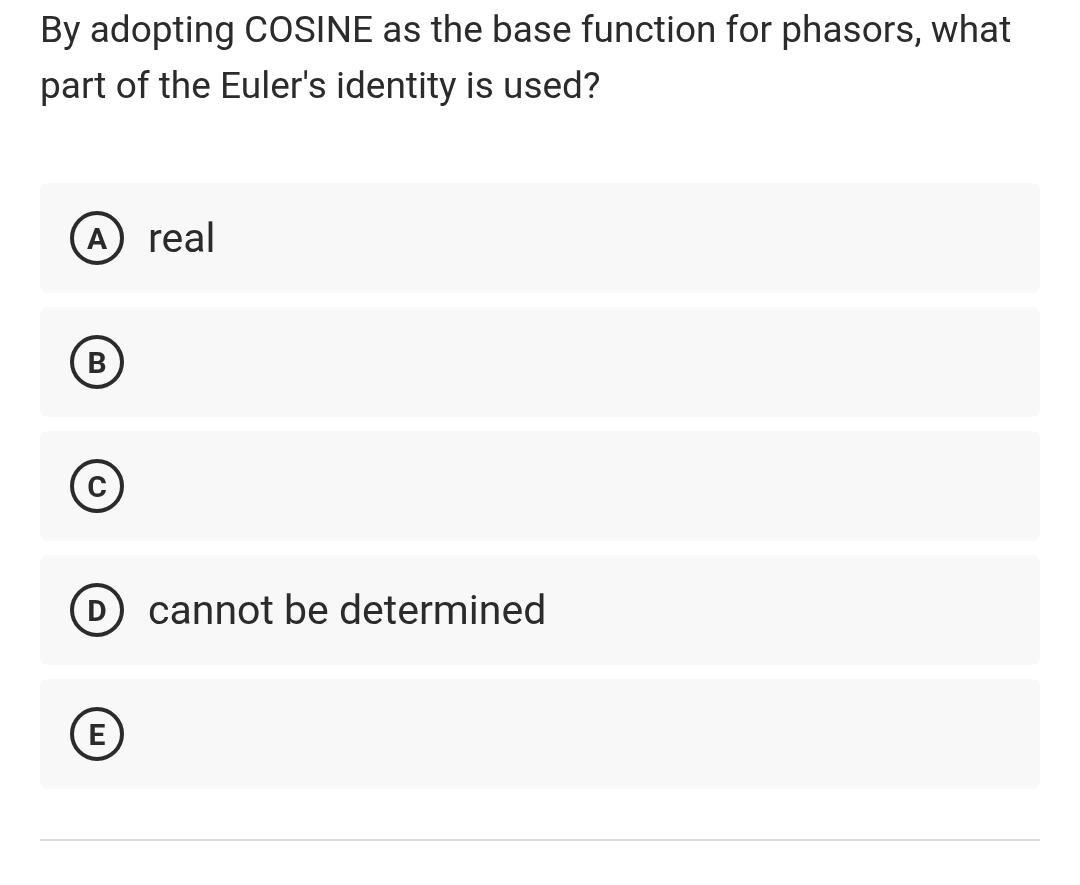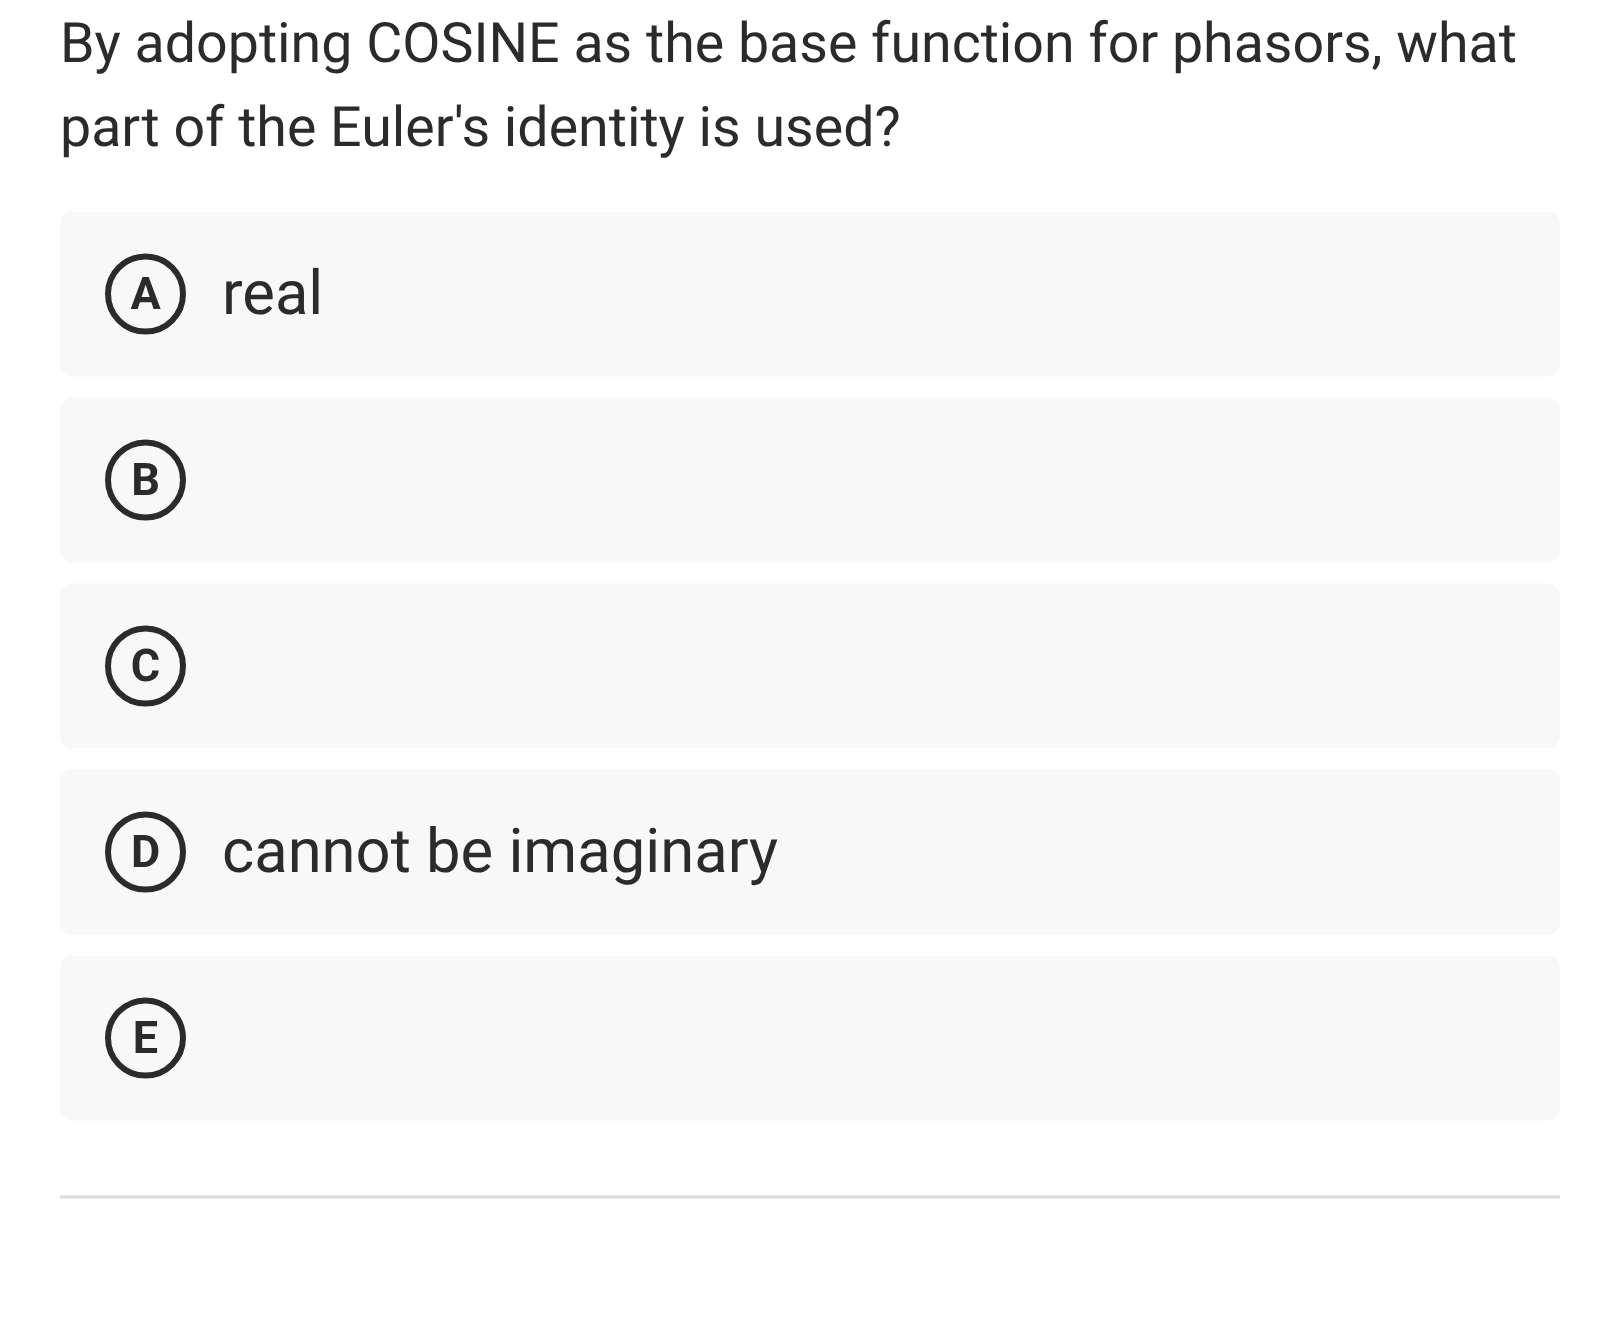--- a/index.html
+++ b/index.html
@@ -11,21 +11,21 @@
       width: 1080px;
       height: 885px;
       background: #ffffff;
       font-family: -apple-system, BlinkMacSystemFont, "Segoe UI", Roboto, "Helvetica Neue", Arial, sans-serif;
       padding: 0 40px;
     }
     .question {
       font-size: 37px;
       color: #2b2b2b;
       line-height: 1.5;
-      margin-bottom: 28px;
+      margin-bottom: 70px;
       padding-top: 2px;
     }
     .options {
       display: flex;
       flex-direction: column;
       gap: 14px;
     }
     .option {
       display: flex;
       align-items: center;
@@ -69,20 +69,20 @@
     <div class="option-text">real</div>
   </div>
   <div class="option">
     <div class="letter-badge">B</div>
   </div>
   <div class="option">
     <div class="letter-badge">C</div>
   </div>
   <div class="option">
     <div class="letter-badge">D</div>
-    <div class="option-text">cannot be imaginary</div>
+    <div class="option-text">cannot be determined</div>
   </div>
   <div class="option">
     <div class="letter-badge">E</div>
   </div>
 </div>
 
 <hr class="divider">
 
 </body></html>

